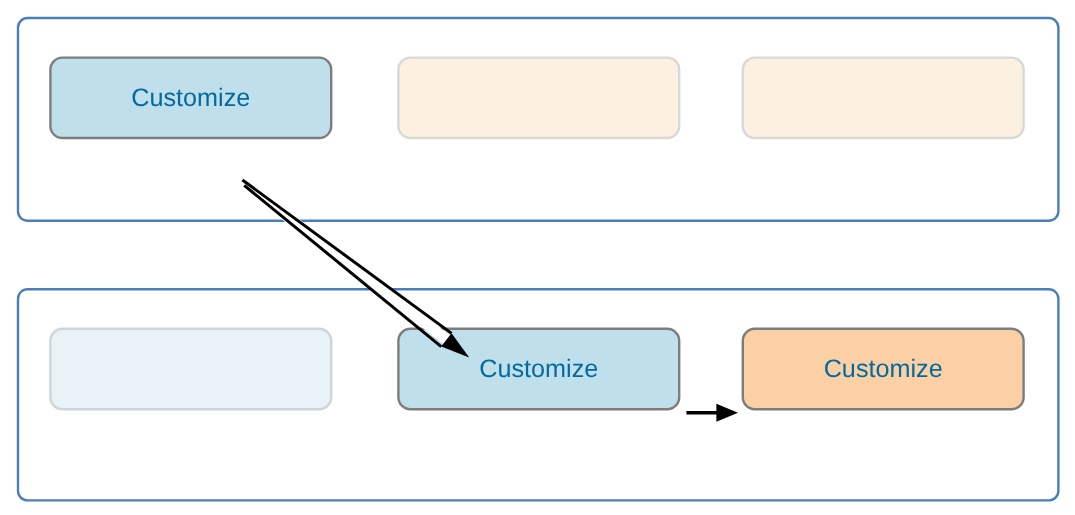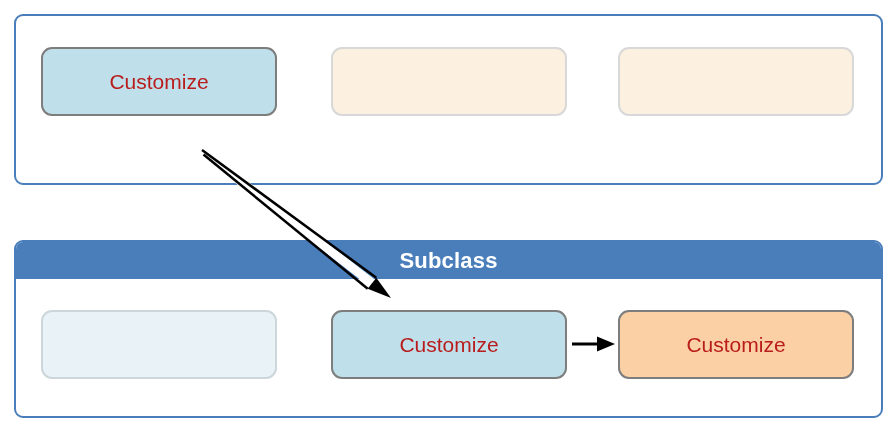--- a/index.html
+++ b/index.html
@@ -46,21 +46,21 @@
   .box {
     position: absolute;
     width: 236px;
     height: 69px;
     box-sizing: border-box;
     border-radius: 11px;
     display: flex;
     align-items: center;
     justify-content: center;
     font-size: 21px;
-    color: #b91c1c;
+    color: #0369a1;
   }
   .panel-superclass .box { top: 31px; }
   .panel-subclass   .box { top: 31px; }
   .pos-0 { left: 25px; }
   .pos-1 { left: 315px; }
   .pos-2 { left: 602px; }
   .highlight-blue {
     background: var(--box-blue-fill);
     border: 2px solid var(--box-strong-border);
   }
@@ -97,23 +97,20 @@
 
   <section class="panel panel-superclass">
     <div class="panel-body">
       <div class="box highlight-blue pos-0">Customize</div>
       <div class="box faded-peach pos-1"></div>
       <div class="box faded-peach pos-2"></div>
     </div>
   </section>
 
   <section class="panel panel-subclass">
-    <header class="panel-header">
-      <span>Subclass</span>
-    </header>
     <div class="panel-body">
       <div class="box faded-blue pos-0"></div>
       <div class="box highlight-blue pos-1">Customize</div>
       <div class="box highlight-orange pos-2">Customize</div>
     </div>
   </section>
 
   <svg class="arrow-layer" viewBox="0 0 896 429" xmlns="http://www.w3.org/2000/svg">
 
     <g>

